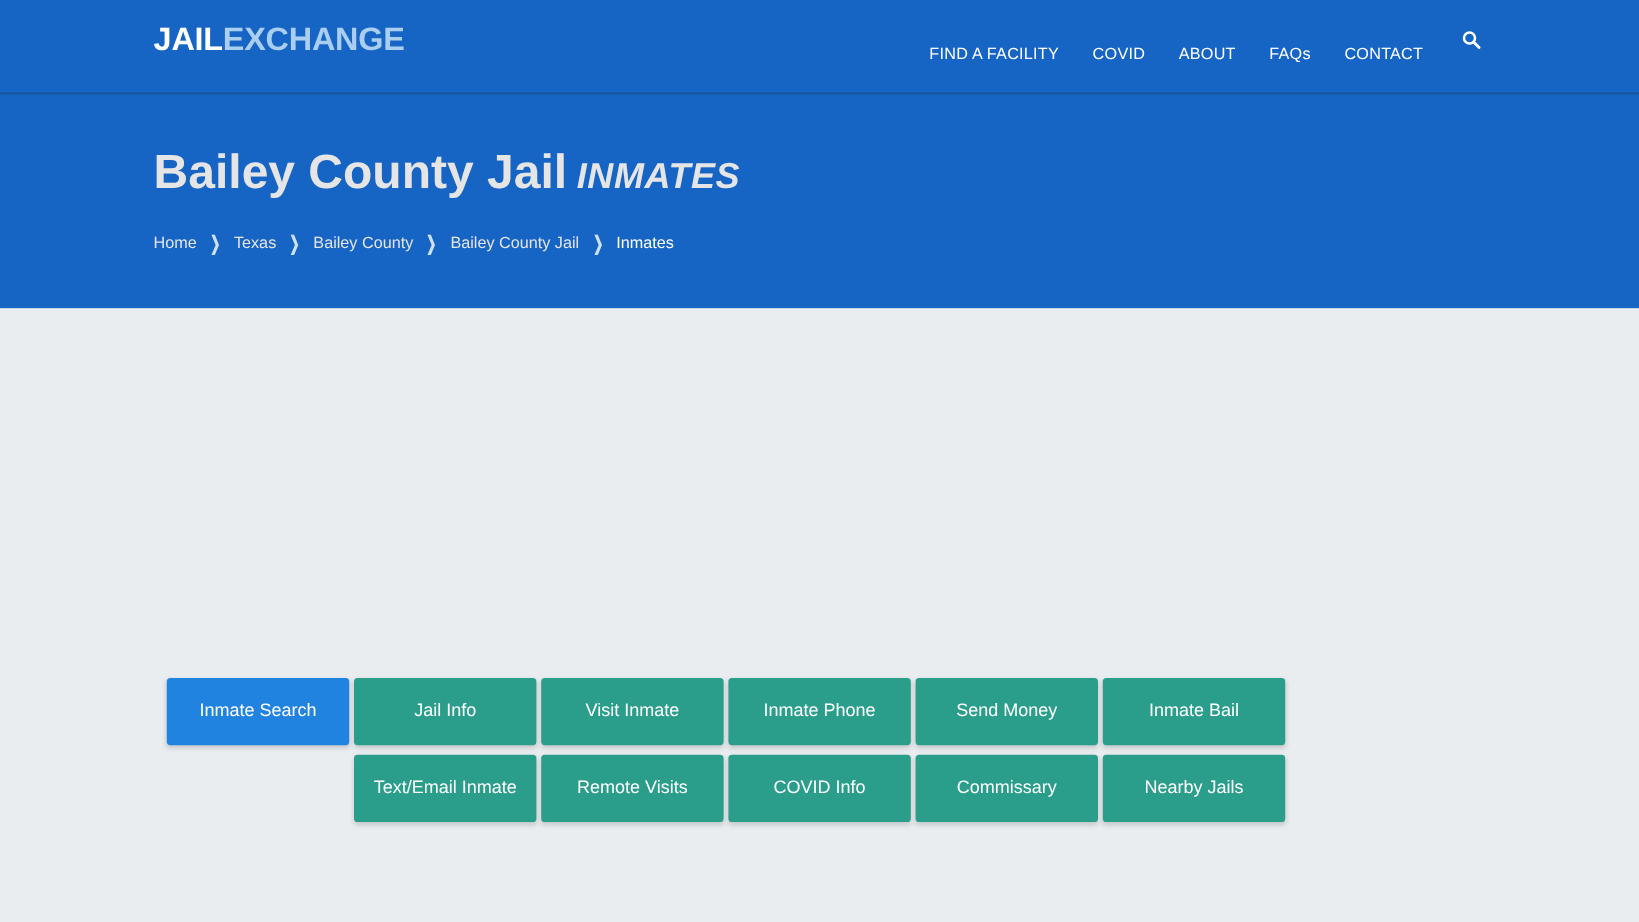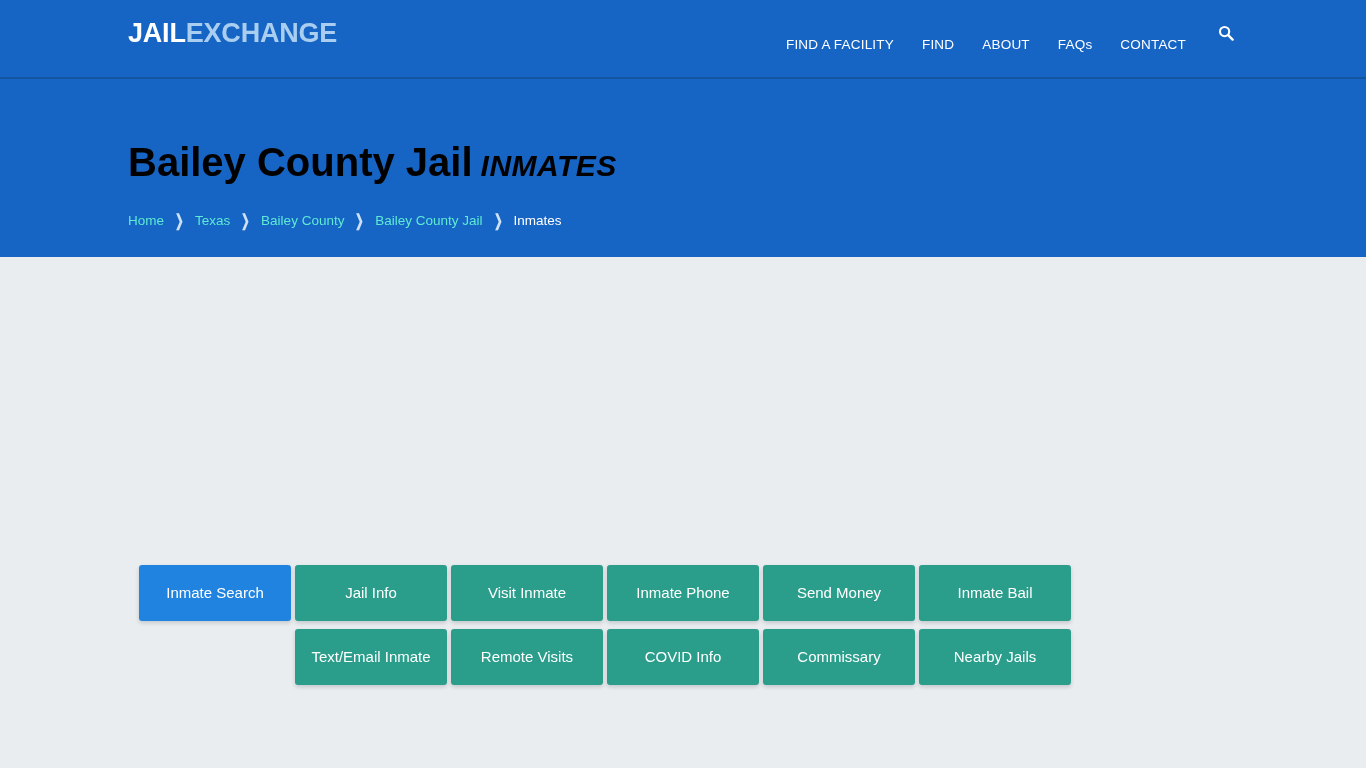--- a/index.html
+++ b/index.html
@@ -79,22 +79,22 @@
   }
 
   .hero-inner {
     position: absolute;
     left: 128px;
     top: 0;
     right: 128px;
   }
 
   .page-title {
-    padding-top: 60px;
-    color: #000000;
+    padding-top: 42px;
+    color: #e5e5e5;
     font-size: 40px;
     font-weight: bold;
     line-height: 46px;
     white-space: nowrap;
   }
   .page-title .title-sub {
     font-size: 30px;
     font-style: italic;
     font-weight: bold;
     letter-spacing: 0.5px;
@@ -103,21 +103,21 @@
 
   .breadcrumb {
     margin-top: 24px;
     display: flex;
     align-items: center;
     font-size: 13.5px;
     line-height: 16px;
     white-space: nowrap;
   }
   .crumb {
-    color: #5eead4;
+    color: #e5e5e5;
     text-decoration: none;
     cursor: pointer;
   }
   .crumb.current {
     color: #ffffff;
   }
   .crumb-sep {
     color: #cfe1f5;
     font-weight: bold;
     font-size: 13px;
@@ -171,21 +171,21 @@
 <body>
 
 <div class="navbar">
 
   <div class="logo">
     <span class="logo-jail">JAIL</span><span class="logo-exchange">EXCHANGE</span>
   </div>
 
   <div class="nav-menu">
     <a class="nav-item">FIND A FACILITY</a>
-    <a class="nav-item">FIND</a>
+    <a class="nav-item">COVID</a>
     <a class="nav-item">ABOUT</a>
     <a class="nav-item">FAQs</a>
     <a class="nav-item">CONTACT</a>
     <div class="nav-search">
       <svg width="16" height="16" viewBox="0 0 16 16">
         <circle cx="6.6" cy="6.6" r="4.6" fill="none" stroke="#ffffff" stroke-width="2.1"></circle>
         <line x1="10.2" y1="10.2" x2="14.6" y2="14.6" stroke="#ffffff" stroke-width="2.4" stroke-linecap="round"></line>
       </svg>
     </div>
   </div>

